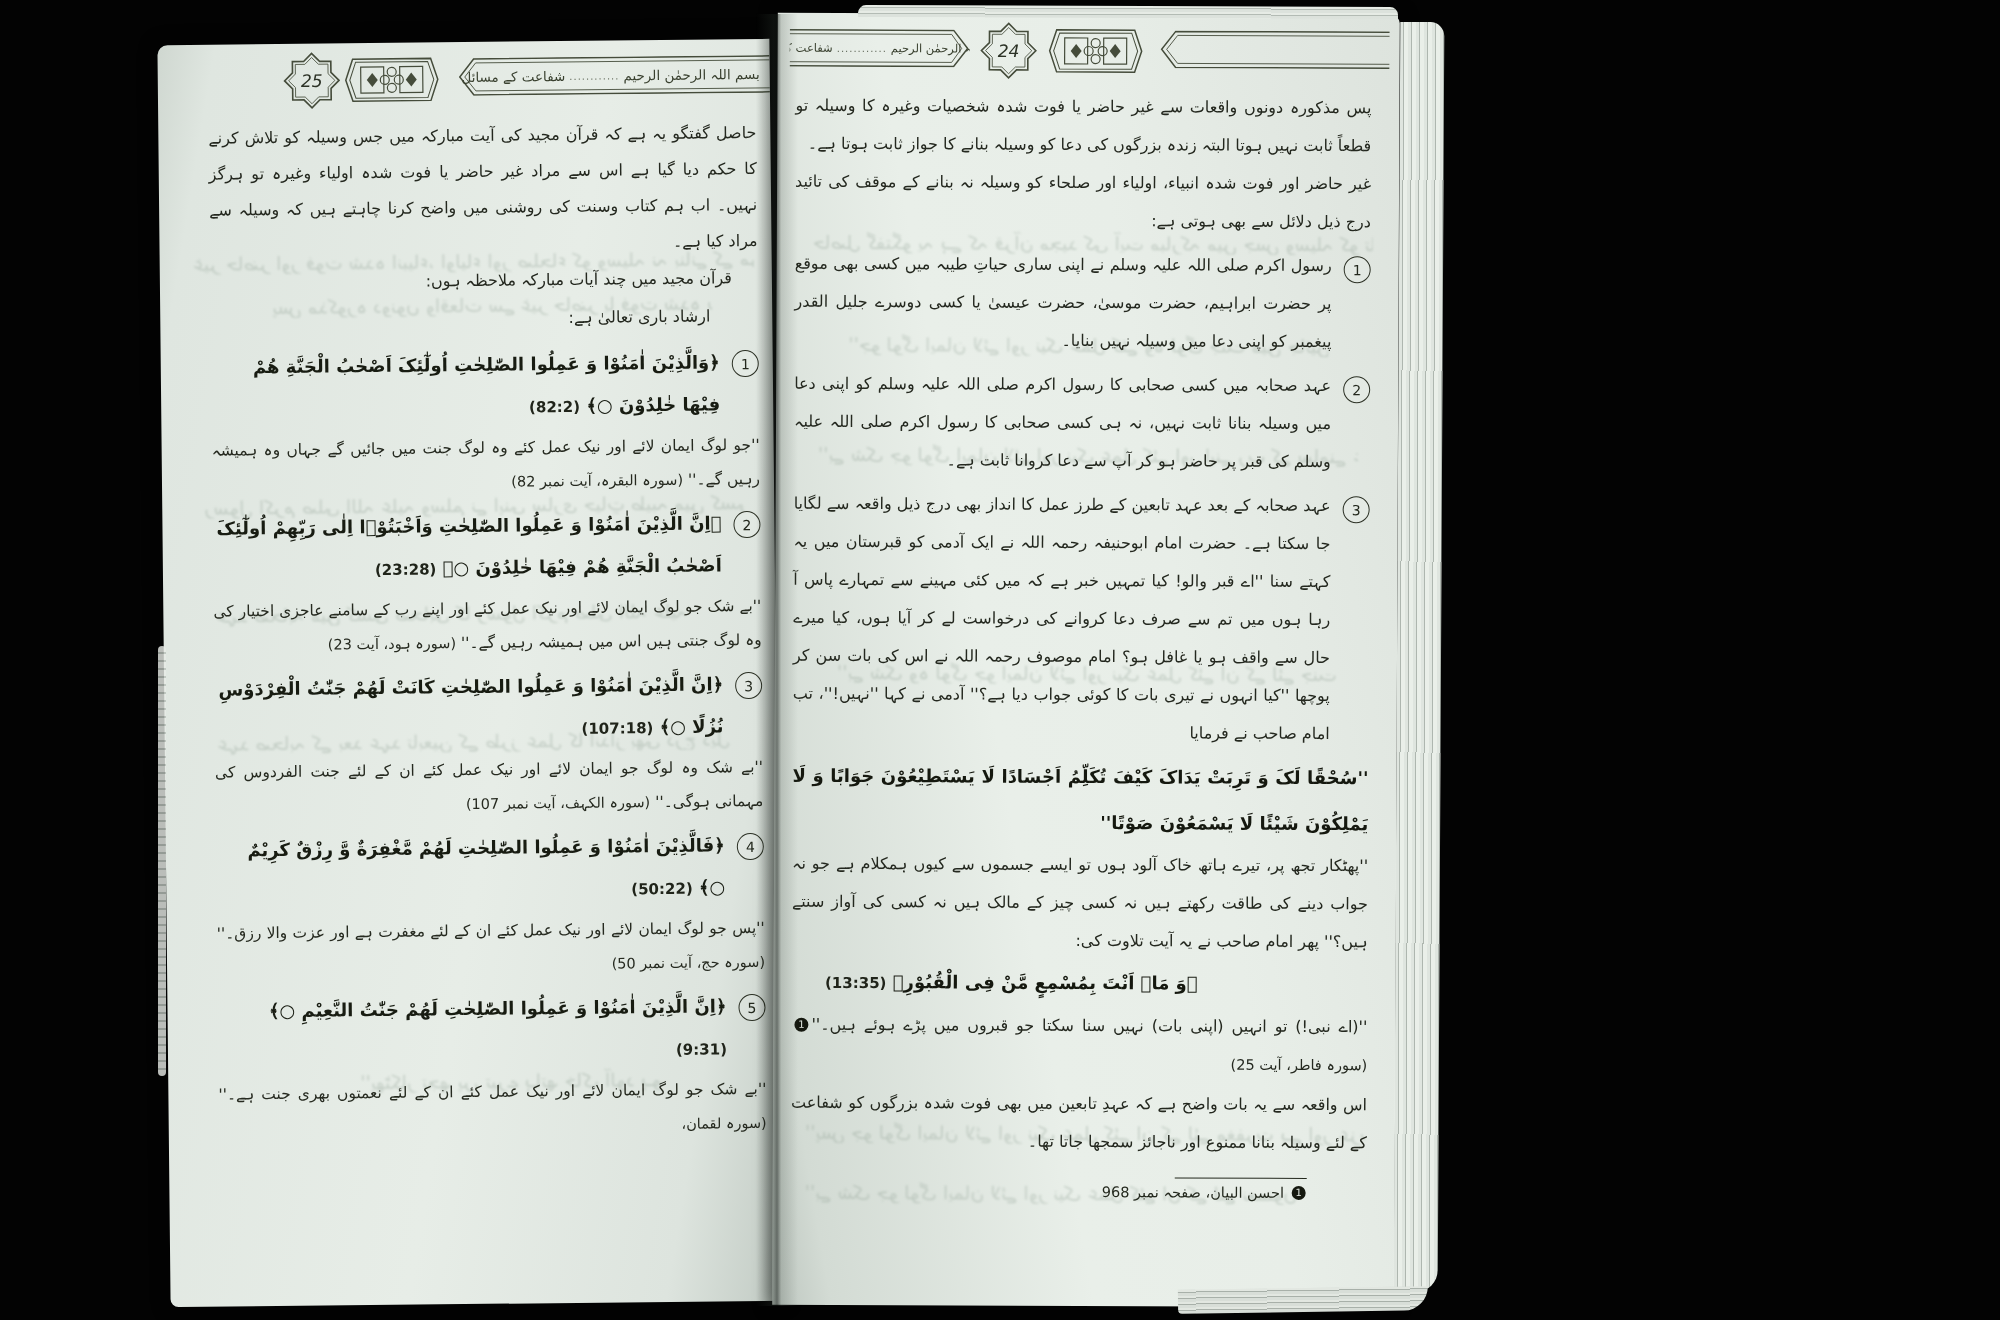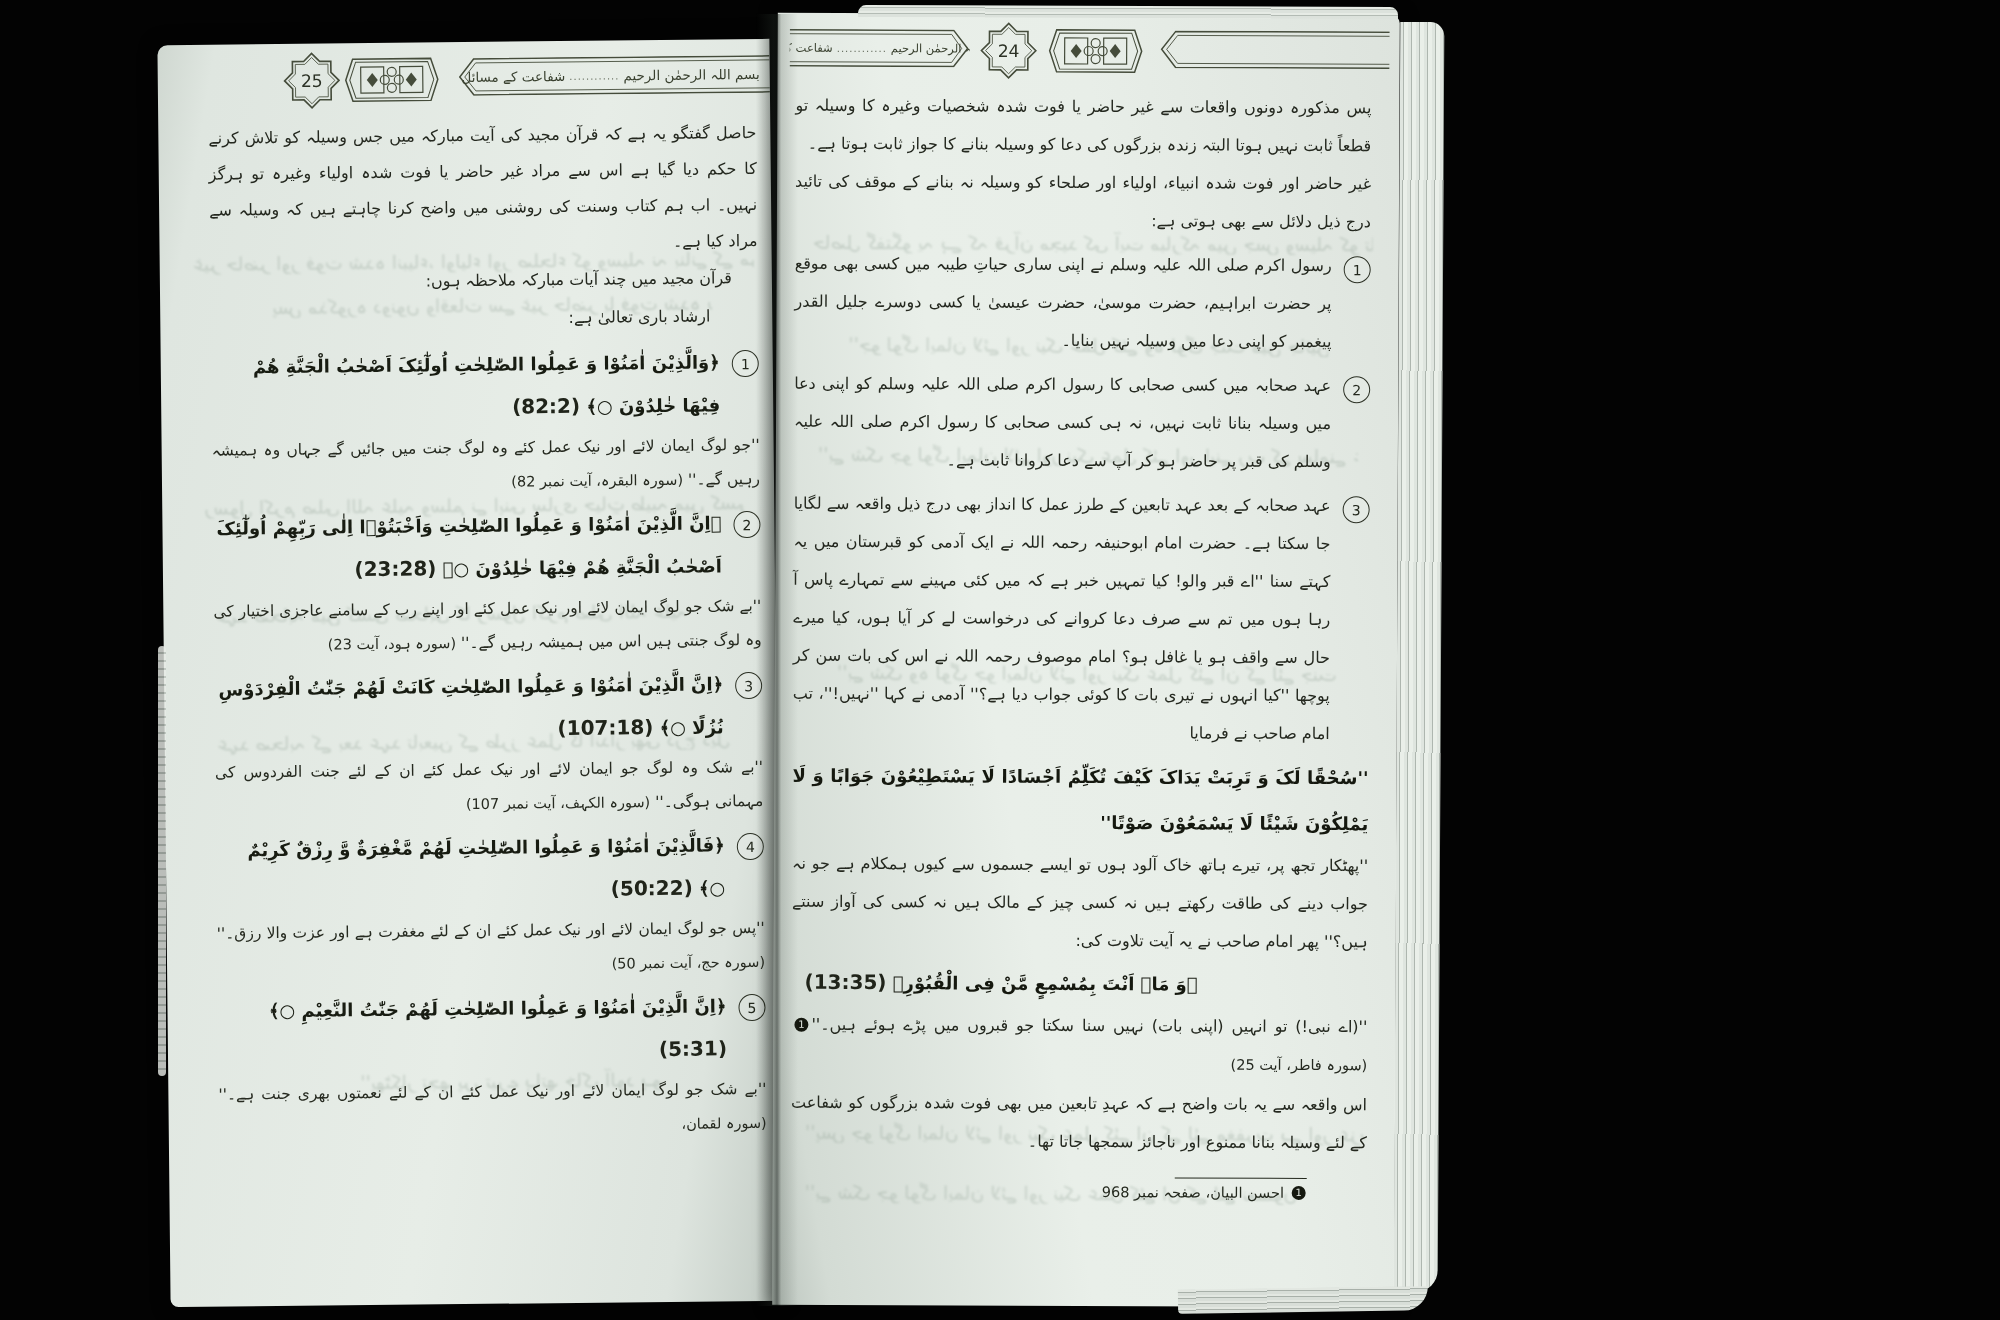--- a/index.html
+++ b/index.html
@@ -44,21 +44,21 @@
     background:repeating-linear-gradient(180deg,#e6ebe5 0 2px,#b3bbb4 2px 3px,#dce2dc 3px 6px);
     border-radius:8px 8px 0 0;transform:rotate(0.2deg);
   }
   .curl-bottom{
     position:absolute;left:1020px;top:1282px;width:250px;height:24px;z-index:6;
     background:repeating-linear-gradient(180deg,#e2e7e1 0 2px,#a8b0a9 2px 3px,#d8ded8 3px 6px);
     border-radius:0 0 60px 10px;transform:rotate(-0.8deg);
   }
   
   .header{position:relative;height:70px;}
-  .badge{position:absolute;top:8px;}
+  .badge{position:absolute;top:8px;font-style:italic;}
   .badge svg text{font-family:"DejaVu Sans",sans-serif;font-size:19px;fill:#2c3226;}
   .ornament{position:absolute;top:14px;}
   .band{position:absolute;top:16px;height:38px;}
   .band svg{position:absolute;left:0;top:0;}
   .band-text{
     position:absolute;inset:0;display:flex;direction:rtl;align-items:center;
     font-size:13.5px;color:#39402f;white-space:nowrap;overflow:hidden;
   }
   .band-text .sep{letter-spacing:1px;opacity:.75;margin:0 4px;font-size:10px;}
   .hdr-stroke{stroke:#454c3b;fill:none;}
@@ -74,21 +74,21 @@
   .vitem{margin-top:4px;}
   .vrow{display:flex;direction:rtl;gap:12px;margin-top:6px;}
   .vnum{
     flex:none;width:25px;height:25px;margin-top:9px;border:1.7px solid #2b3024;border-radius:50%;
     display:flex;align-items:center;justify-content:center;font-size:14px;color:#23281d;background:rgba(255,255,255,.12);
   }
   .varabic{
     font-size:18px;font-weight:bold;line-height:42px;color:#181c12;text-align:right;
     flex:1;letter-spacing:.2px;
   }
-  .vref{font-weight:bold;font-size:20px;color:#20241a;}
+  .vref{font-weight:bold;font-size:15px;color:#20241a;}
   .vtrans{font-size:15.5px;line-height:34px;text-align:justify;color:#262a20;margin-top:2px;}
   .vsrc{font-size:14.5px;}
   .quote-ar{
     font-size:18px;font-weight:bold;line-height:46px;color:#15180f;text-align:justify;margin-top:2px;
   }
   .verse-line{font-size:18px;font-weight:bold;line-height:46px;color:#15180f;text-align:right;padding-right:170px;}
   .fn-marker{
     display:inline-flex;width:14px;height:14px;border-radius:50%;background:#15180f;color:#e6ece6;
     font-size:10px;align-items:center;justify-content:center;vertical-align:2px;margin:0 3px;
   }
@@ -199,21 +199,21 @@
         <div class="vrow">
           <span class="vnum">4</span>
           <div class="varabic"><span>﴿فَالَّذِیْنَ اٰمَنُوْا وَ عَمِلُوا الصّٰلِحٰتِ لَهُمْ مَّغْفِرَةٌ وَّ رِزْقٌ کَرِیْمٌ ○﴾</span> <span class="vref">(50:22)</span></div>
         </div>
         <p class="vtrans"><span>''پس جو لوگ ایمان لائے اور نیک عمل کئے ان کے لئے مغفرت ہے اور عزت والا رزق۔''</span> <span class="vsrc">(سورہ حج، آیت نمبر 50)</span></p>
       </div>
 
       <div class="vitem">
         <div class="vrow">
           <span class="vnum">5</span>
-          <div class="varabic"><span>﴿اِنَّ الَّذِیْنَ اٰمَنُوْا وَ عَمِلُوا الصّٰلِحٰتِ لَهُمْ جَنّٰتُ النَّعِیْمِ ○﴾</span> <span class="vref">(5:31)</span></div>
+          <div class="varabic"><span>﴿اِنَّ الَّذِیْنَ اٰمَنُوْا وَ عَمِلُوا الصّٰلِحٰتِ لَهُمْ جَنّٰتُ النَّعِیْمِ ○﴾</span> <span class="vref">(9:31)</span></div>
         </div>
         <p class="vtrans"><span>''بے شک جو لوگ ایمان لائے اور نیک عمل کئے ان کے لئے نعمتوں بھری جنت ہے۔''</span> <span class="vsrc">(سورہ لقمان،</span></p>
       </div>
     </div>
   </div>
 
   <div class="page page-right">
     <span class="ghost g1">حاصل گفتگو یہ ہے کہ قرآن مجید کی آیت مبارکہ میں جس وسیلہ کو تلاش کرنے کا حکم دیا گیا ہے اس سے مراد غیر حاضر یا فوت شدہ اولیاء وغیرہ تو ہرگز نہیں۔ اب ہم کتاب وسنت کی روشنی میں واضح کرنا چاہتے ہیں کہ وسیلہ سے مراد کیا ہے۔</span>
     <span class="ghost g2">''جو لوگ ایمان لائے اور نیک عمل کئے وہ لوگ جنت میں جائیں گے جہاں وہ ہمیشہ رہیں گے۔''</span>
     <span class="ghost g3">''بے شک جو لوگ ایمان لائے اور نیک عمل کئے اور اپنے رب کے سامنے عاجزی اختیار کی وہ لوگ جنتی ہیں اس میں ہمیشہ رہیں گے۔''</span>

